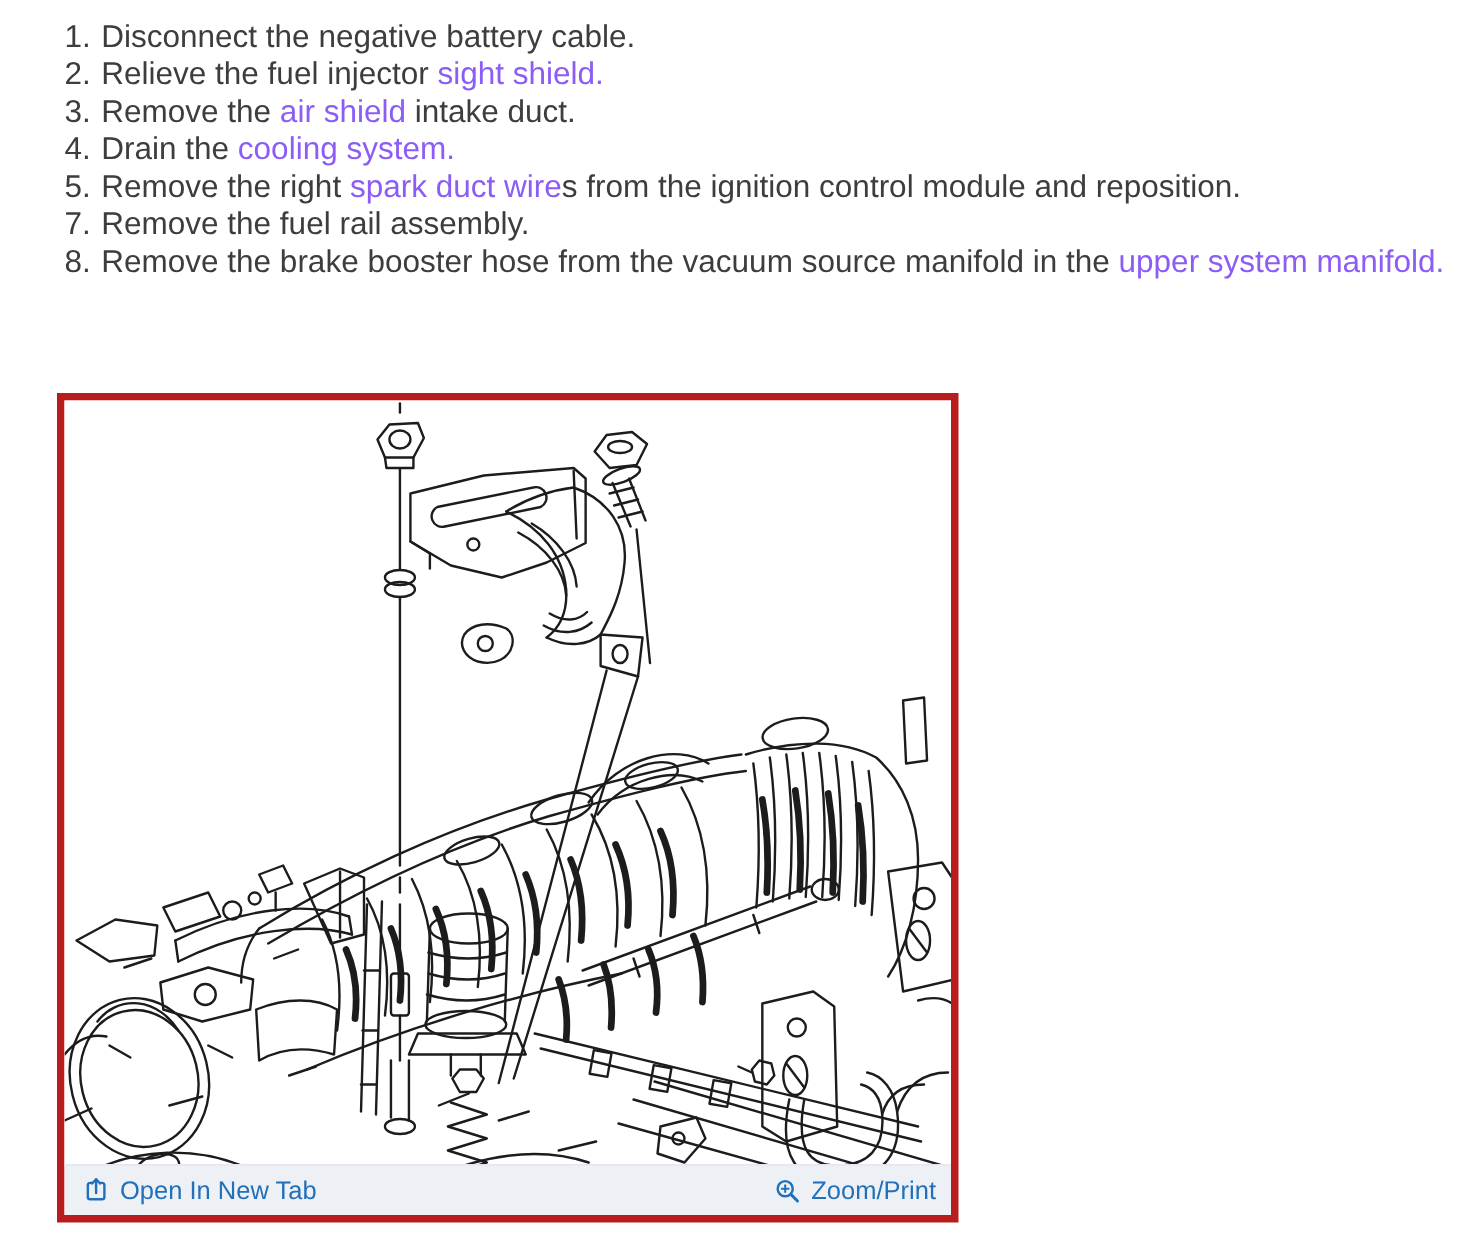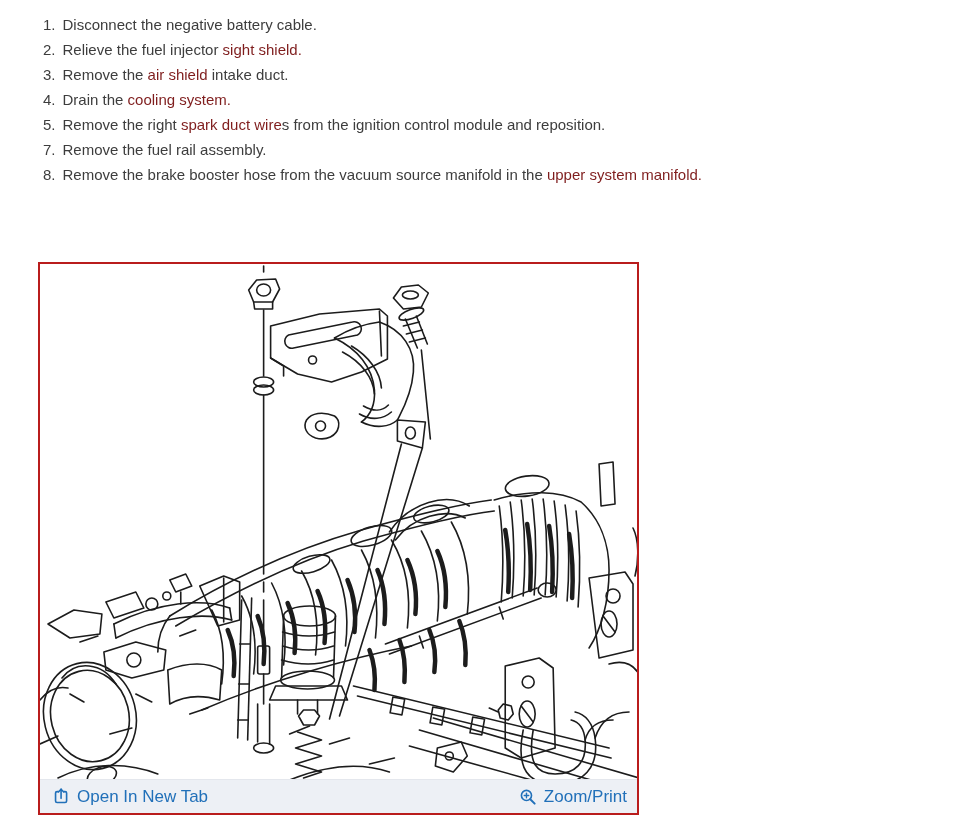--- a/index.html
+++ b/index.html
@@ -2,27 +2,27 @@
 <html><head>
 <meta charset="utf-8">
 <style>
   html,body{margin:0;padding:0;}
   body{
     width:973px;height:829px;position:relative;overflow:hidden;
     background:#ffffff;
     font-family:"Liberation Sans", sans-serif;
     color:#3d3d3d;
   }
-  .steps{position:absolute;top:12px;left:43px;font-size:15px;}
+  .steps{position:absolute;top:12px;left:43px;font-size:21px;}
   .step{line-height:25px;white-space:nowrap;}
   .step-num{display:inline-block;margin-right:7px;}
-  .lnk{color:#7f1d1d;text-decoration:none;cursor:pointer;}
+  .lnk{color:#8b5cf6;text-decoration:none;cursor:pointer;}
   .figure{
     position:absolute;left:38px;top:262px;width:601px;height:553px;
-    box-sizing:border-box;border:2px solid #b91c1c;background:#fff;
+    box-sizing:border-box;border:5px solid #b91c1c;background:#fff;
     display:flex;flex-direction:column;
   }
   .figure-image{flex:1;position:relative;overflow:hidden;background:#fff;}
   .figure-image svg{position:absolute;left:0;top:0;}
   .figure-bar{
     height:34px;background:#edf0f5;border-top:1px solid #e4e7ed;
     display:flex;align-items:center;justify-content:space-between;
     padding:0 10px 0 13px;box-sizing:border-box;
   }
   .bar-link{display:flex;align-items:center;gap:7px;font-size:17px;color:#2170b9;cursor:pointer;text-decoration:none;}

